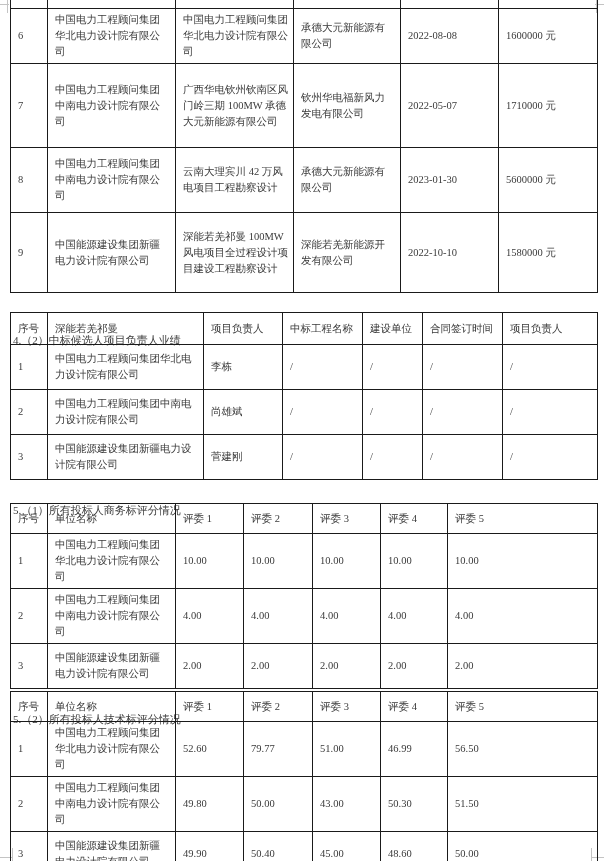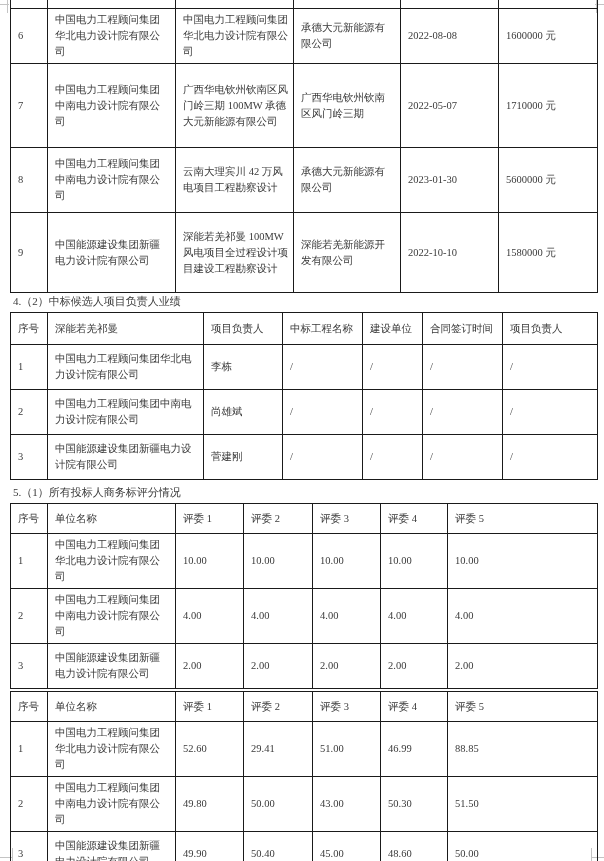--- a/index.html
+++ b/index.html
@@ -12,21 +12,21 @@
   table.t { position:absolute; border-collapse:collapse; table-layout:fixed; }
   table.t td {
     border:1px solid #1a1a1a;
     font-size:10.5px; line-height:16px; color:#3a3a3a;
     padding:3px 5px 3px 7px; vertical-align:middle;
     word-break:break-all; overflow:hidden;
   }
   td.clip { border-top:none; }
   .section-title {
     position:absolute; left:13px; font-size:11px; line-height:18px;
-    color:#3a3a3a; white-space:nowrap;
+    color:#3a3a3a; white-space:nowrap;margin-top:39px;
   }
   .mark { position:absolute; background:#c4c4c4; }
 </style>
 </head>
 <body>
 
 <div class="page">
 
   <div class="mark" style="left:7px; top:0; width:1px; height:13px;"></div>
   <div class="mark" style="left:0; top:4px; width:9px; height:1px;"></div>
@@ -60,21 +60,21 @@
       <td>中国电力工程顾问集团华北电力设计院有限公司</td>
       <td>中国电力工程顾问集团华北电力设计院有限公司</td>
       <td>承德大元新能源有限公司</td>
       <td>2022-08-08</td>
       <td>1600000 元</td>
     </tr>
     <tr style="height:84px;">
       <td>7</td>
       <td>中国电力工程顾问集团中南电力设计院有限公司</td>
       <td>广西华电钦州钦南区风门岭三期 100MW 承德大元新能源有限公司</td>
-      <td>广西华电钦州钦南区风门岭三期</td>
+      <td>钦州华电福新风力发电有限公司</td>
       <td>2022-05-07</td>
       <td>1710000 元</td>
     </tr>
     <tr style="height:65px;">
       <td>8</td>
       <td>中国电力工程顾问集团中南电力设计院有限公司</td>
       <td>云南大理宾川 42 万风电项目工程勘察设计</td>
       <td>承德大元新能源有限公司</td>
       <td>2023-01-30</td>
       <td>5600000 元</td>
@@ -135,21 +135,21 @@
       <td>中国能源建设集团新疆电力设计院有限公司</td>
       <td>菅建刚</td>
       <td>/</td>
       <td>/</td>
       <td>/</td>
       <td>/</td>
     </tr>
   </tbody>
     </table>
 
-  <div class="section-title" style="top:483px;">5.（1）所有投标人商务标评分情况</div>
+  <div class="section-title" style="top:462px;">5.（1）所有投标人商务标评分情况</div>
 
   <table class="t" style="left:10px; top:503px; width:587px;">
     <colgroup>
       <col style="width:37px">
         <col style="width:128px">
         <col style="width:68px">
         <col style="width:69px">
       <col style="width:68px">
         <col style="width:67px">
         <col style="width:150px">
@@ -187,20 +187,21 @@
       <td>中国能源建设集团新疆电力设计院有限公司</td>
       <td>2.00</td>
       <td>2.00</td>
       <td>2.00</td>
       <td>2.00</td>
       <td>2.00</td>
     </tr>
   </tbody>
     </table>
 
+  <div class="section-title" style="top:671px;">5.（2）所有投标人技术标评分情况</div>
 
   <table class="t" style="left:10px; top:691px; width:587px;">
     <colgroup>
       <col style="width:37px">
         <col style="width:128px">
         <col style="width:68px">
         <col style="width:69px">
       <col style="width:68px">
         <col style="width:67px">
         <col style="width:150px">
@@ -212,24 +213,24 @@
       <td>评委 1</td>
       <td>评委 2</td>
       <td>评委 3</td>
       <td>评委 4</td>
       <td>评委 5</td>
     </tr>
     <tr style="height:45px;">
       <td>1</td>
       <td>中国电力工程顾问集团华北电力设计院有限公司</td>
       <td>52.60</td>
-      <td>29.41</td>
+      <td>79.77</td>
       <td>51.00</td>
       <td>46.99</td>
-      <td>88.85</td>
+      <td>56.50</td>
     </tr>
     <tr style="height:45px;">
       <td>2</td>
       <td>中国电力工程顾问集团中南电力设计院有限公司</td>
       <td>49.80</td>
       <td>50.00</td>
       <td>43.00</td>
       <td>50.30</td>
       <td>51.50</td>
     </tr>

